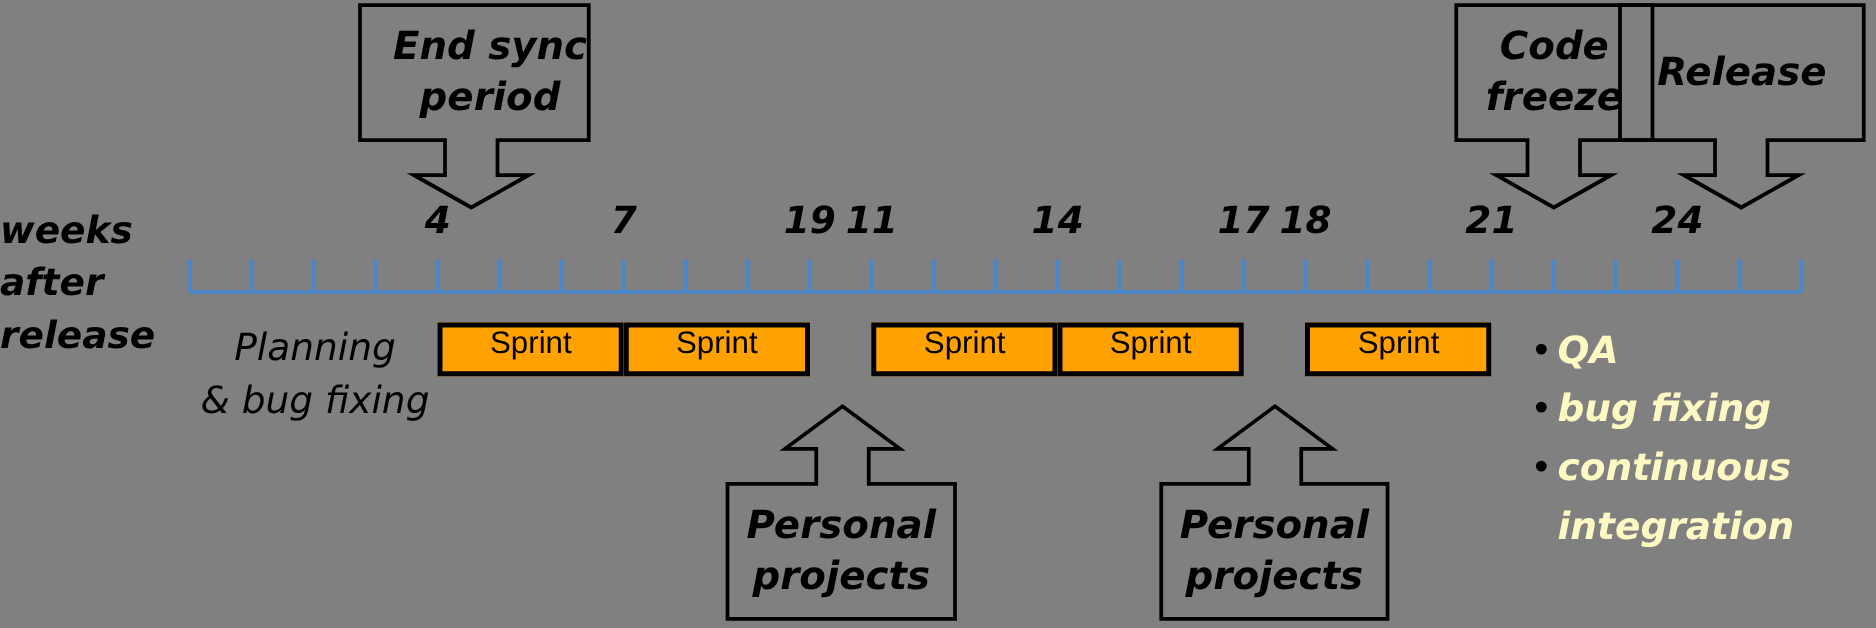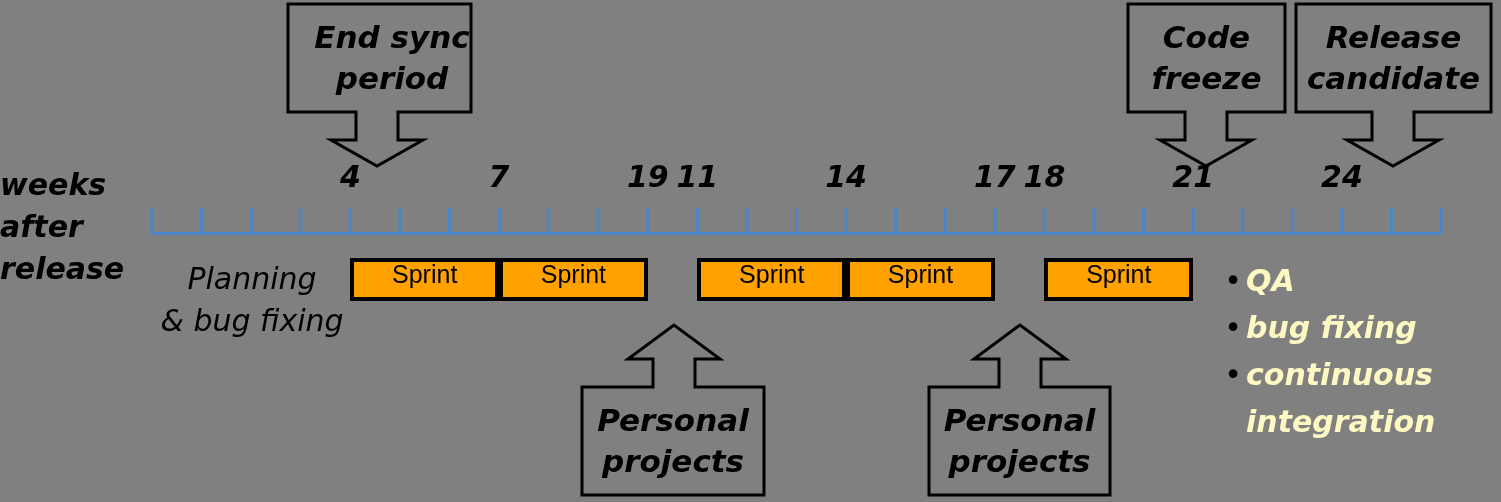--- a/index.html
+++ b/index.html
@@ -166,36 +166,35 @@
   <div id="callout-layer">
       <div class="callout" style="left: 288px; top: 4px; width: 208px; height: 108px;">
         <svg width="303" height="228" style="left: -60px; top: 0px;">
           <path d="M 60 0 L 243 0 L 243 108 L 170 108 L 170 136 L 195 136 L 149 162 L 103 136 L 128 136 L 128 108 L 60 108 Z" fill="none" stroke="#000000" stroke-width="3" stroke-linejoin="miter"></path>
         </svg>
         <div class="calloutText" style="height: 108px;">
           <span>End sync</span>
           <span>period</span>
         </div>
       </div>
-      <div class="callout" style="left: 1128px; top: 4px; width: 157px; height: 108px;">
+      <div class="callout" style="left: 1165px; top: 4px; width: 157px; height: 108px;">
         <svg width="277" height="228" style="left: -60px; top: 0px;">
           <path d="M 60 0 L 217 0 L 217 108 L 159 108 L 159 136 L 184 136 L 138 162 L 92 136 L 117 136 L 117 108 L 60 108 Z" fill="none" stroke="#000000" stroke-width="3" stroke-linejoin="miter"></path>
         </svg>
         <div class="calloutText" style="height: 108px;">
           <span>Code</span>
           <span>freeze</span>
         </div>
       </div>
       <div class="callout" style="left: 1296px; top: 4px; width: 195px; height: 108px;">
         <svg width="315" height="228" style="left: -60px; top: 0px;">
           <path d="M 60 0 L 255 0 L 255 108 L 178 108 L 178 136 L 203 136 L 157 162 L 111 136 L 136 136 L 136 108 L 60 108 Z" fill="none" stroke="#000000" stroke-width="3" stroke-linejoin="miter"></path>
         </svg>
         <div class="calloutText" style="height: 108px;">
           <span>Release</span>
-          <span>candidate</span>
         </div>
       </div>
       <div class="callout" style="left: 582px; top: 387px; width: 182px; height: 108px;">
         <svg width="302" height="228" style="left: -60px; top: -60px;">
           <path d="M 60 168 L 242 168 L 242 60 L 173 60 L 173 32 L 198 32 L 152 -2 L 106 32 L 131 32 L 131 60 L 60 60 Z" fill="none" stroke="#000000" stroke-width="3" stroke-linejoin="miter"></path>
         </svg>
         <div class="calloutText" style="height: 108px;">
           <span>Personal</span>
           <span>projects</span>
         </div>

